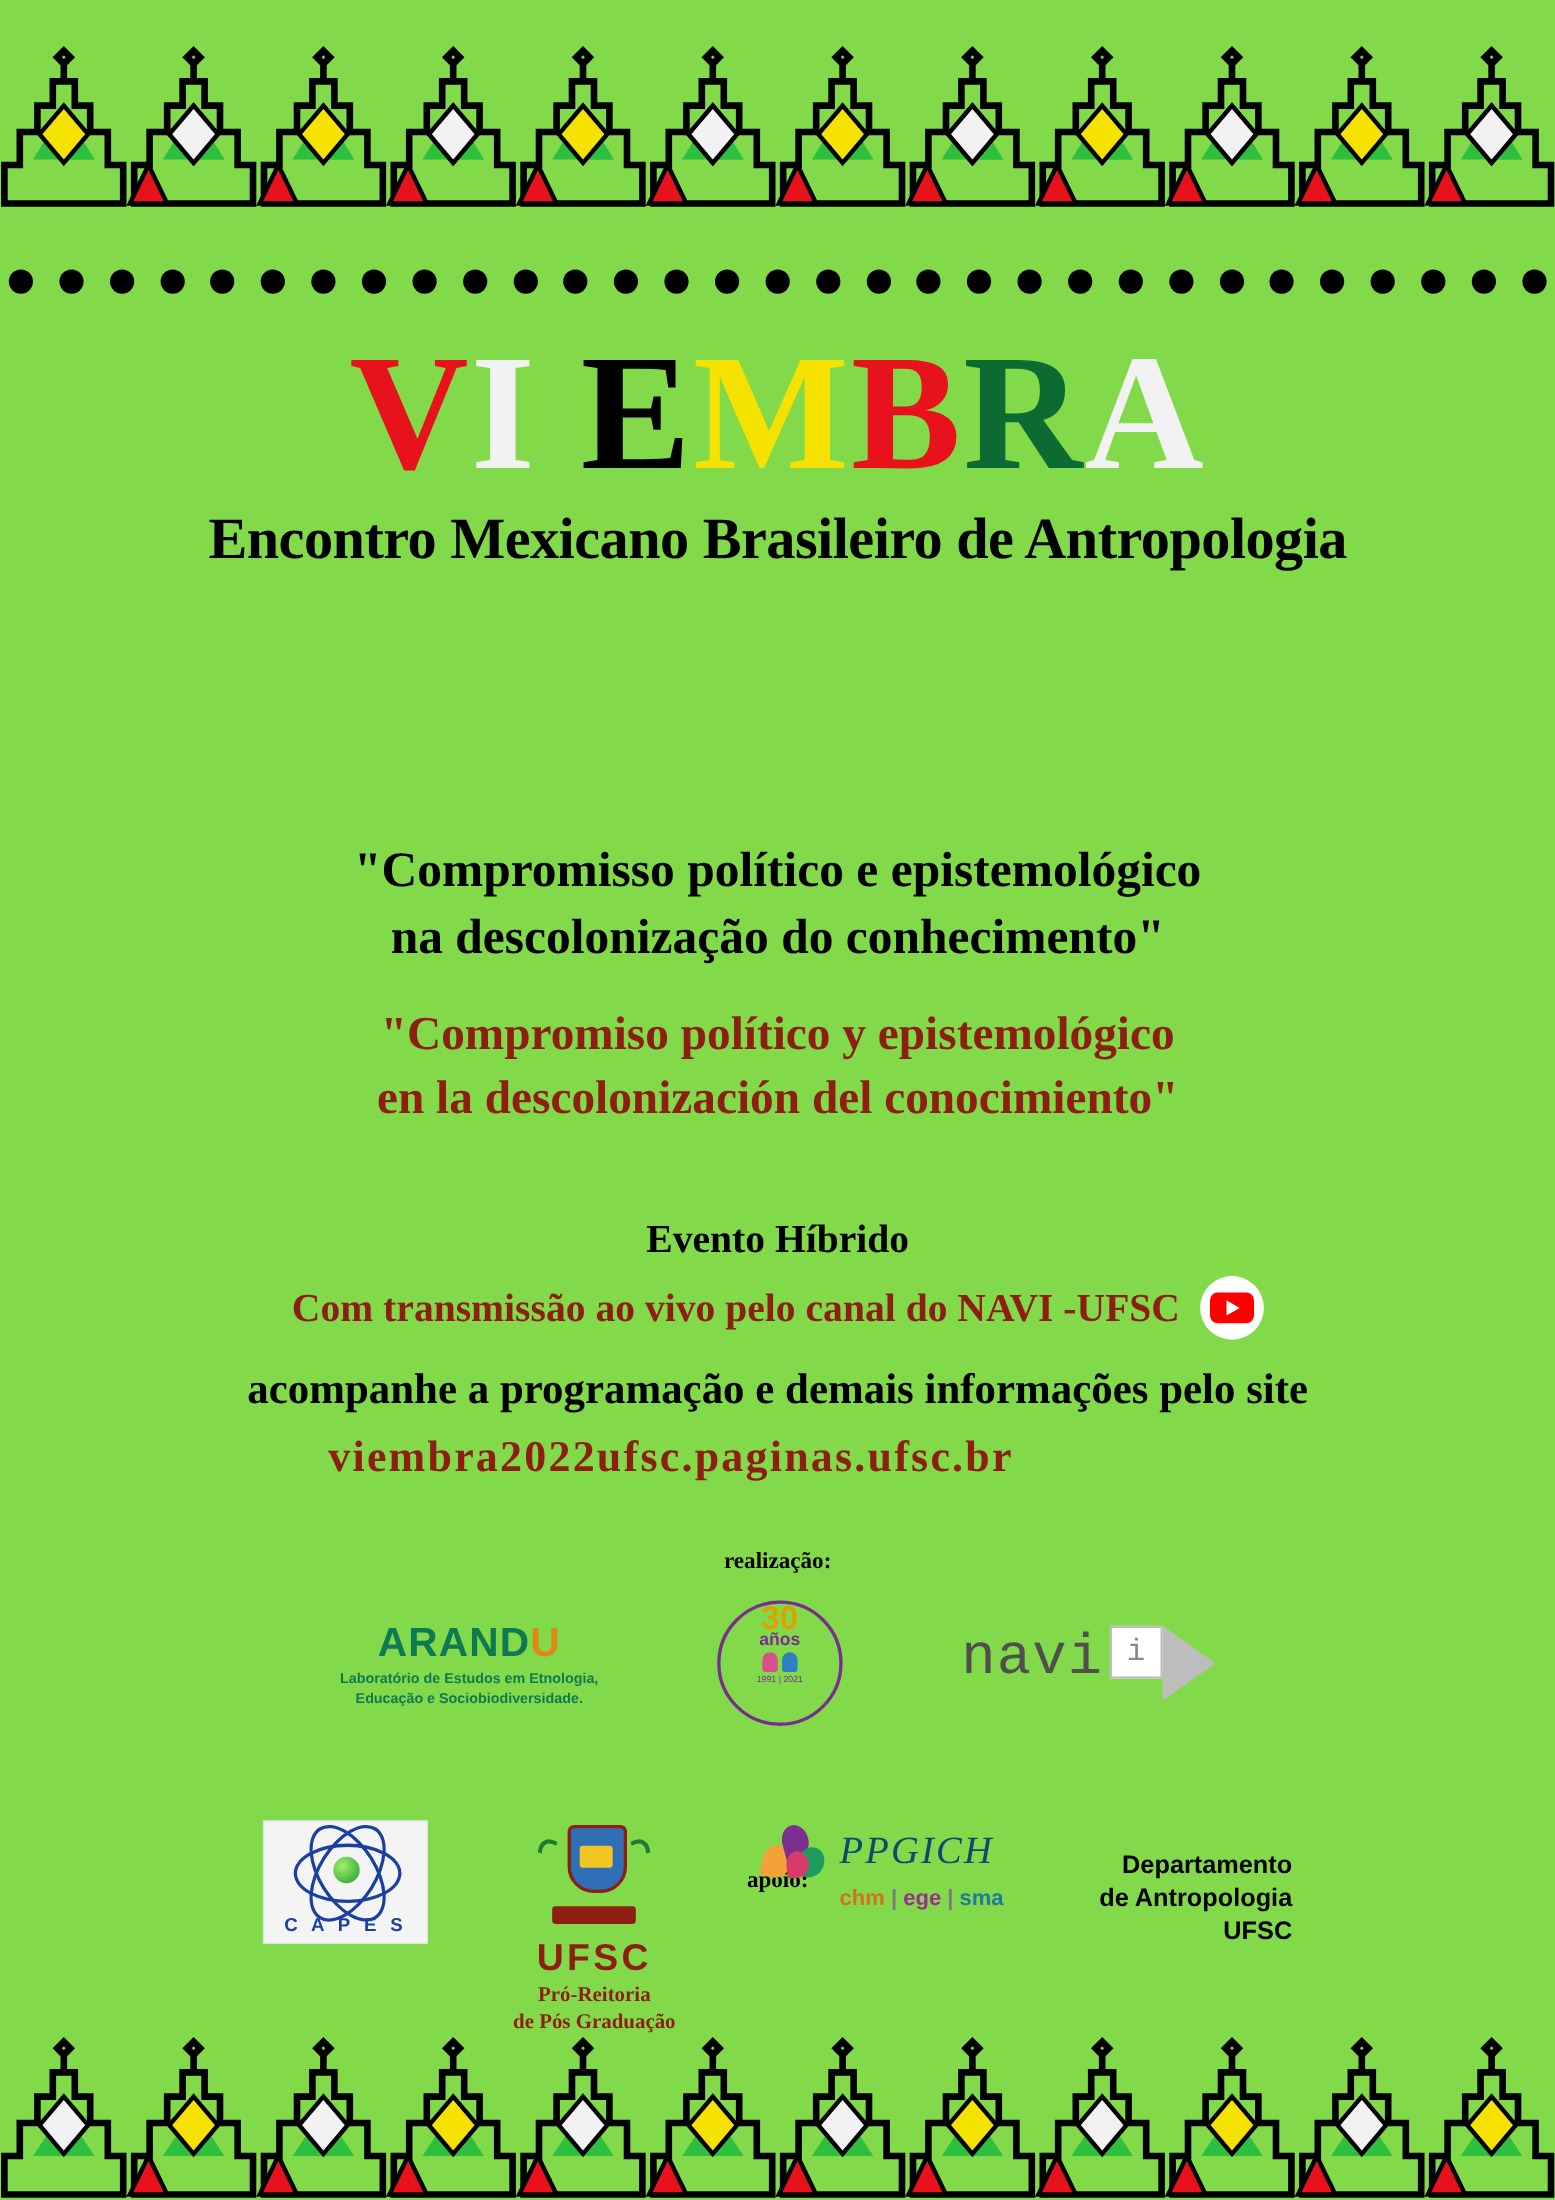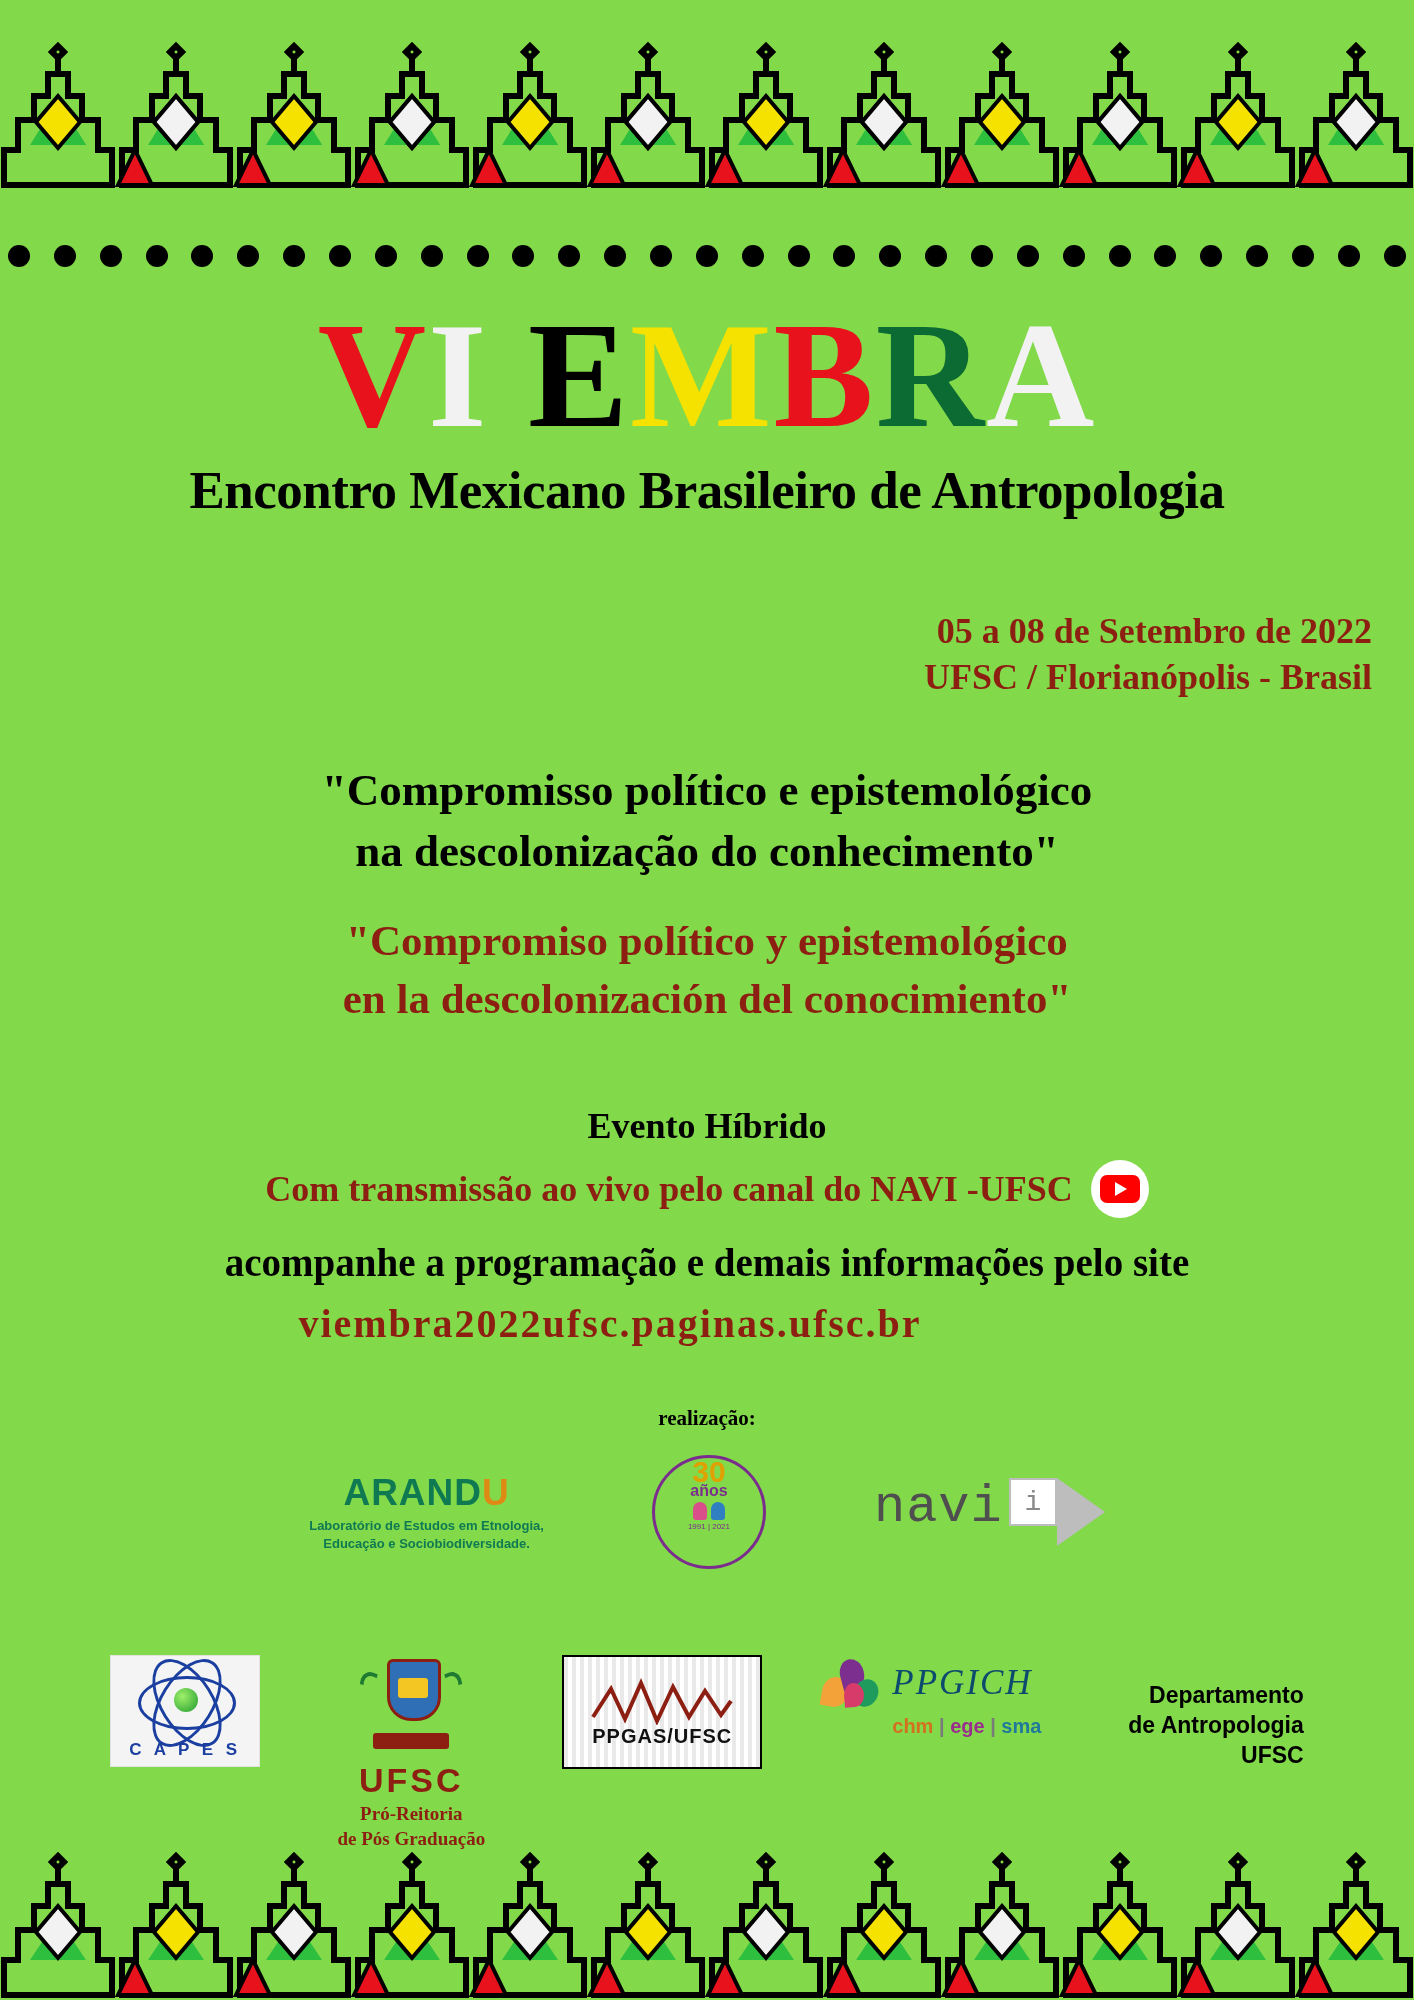--- a/index.html
+++ b/index.html
@@ -589,24 +589,20 @@
     <span class="dot"></span>
   </div>
 
   <div class="title-block">
     <div class="main-title">
       <span class="l-red">V</span><span class="l-white">I</span>&nbsp;<span class="l-black">E</span><span class="l-yellow">M</span><span class="l-red">B</span><span class="l-green">R</span><span class="l-white">A</span>
     </div>
     <div class="subtitle">Encontro Mexicano Brasileiro de Antropologia</div>
   </div>
 
-  <div class="date-block">
-    <div>05 a 08 de Setembro de  2022</div>
-    <div>UFSC / Florianópolis - Brasil</div>
-  </div>
 
   <div class="theme-pt">
     <div>"Compromisso político e epistemológico</div>
     <div>na descolonização do conhecimento"</div>
   </div>
 
   <div class="theme-es">
     <div>"Compromiso político y epistemológico</div>
     <div>en la descolonización del conocimiento"</div>
   </div>
@@ -674,26 +670,20 @@
         <span class="ufsc-shield"></span>
         <span class="ufsc-ribbon"></span>
       </div>
       <div class="ufsc-word">UFSC</div>
       <div class="ufsc-sub">
         <div>Pró-Reitoria</div>
         <div>de Pós Graduação</div>
       </div>
     </div>
 
-    <div class="ppgas">
-      <svg class="ppgas-wave" viewBox="0 0 150 48">
-        <polyline points="6,40 24,12 38,42 54,6 70,44 86,10 102,40 118,14 134,38 144,24" fill="none" stroke="#8c1f12" stroke-width="4"></polyline>
-      </svg>
-      <div class="ppgas-text">PPGAS/UFSC</div>
-    </div>
 
     <div class="ppgich">
       <div class="ppgich-top">
         <span class="ppgich-mark">
           <span class="pm pm1"></span>
           <span class="pm pm2"></span>
           <span class="pm pm3"></span>
           <span class="pm pm4"></span>
         </span>
         <span class="ppgich-name">PPGICH</span>

